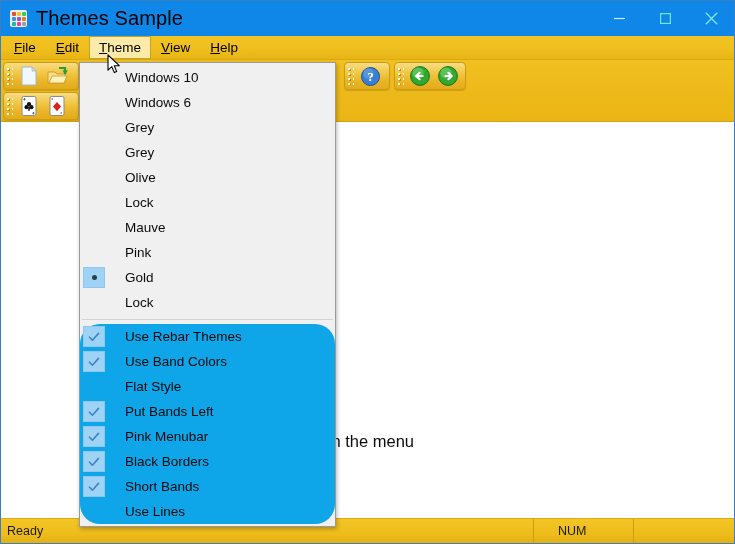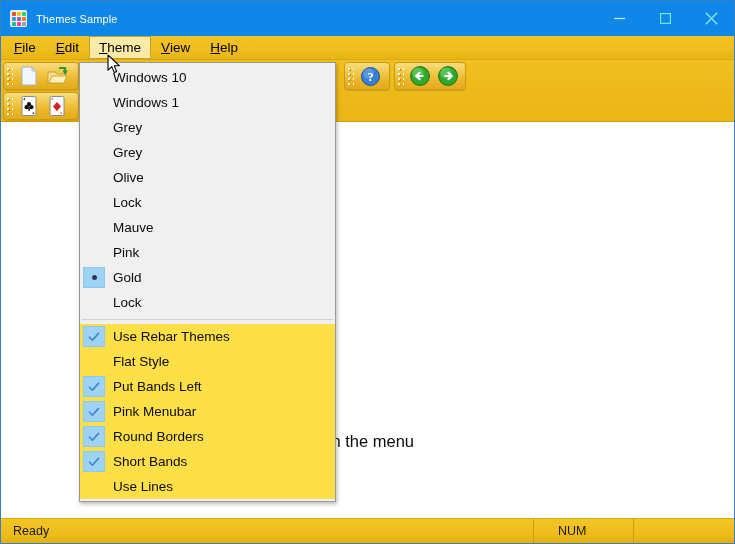--- a/index.html
+++ b/index.html
@@ -34,22 +34,22 @@
     width: 17px; height: 17px;
     margin-left: 9px; margin-right: 9px;
     border-radius: 2px;
     background: #eceff3;
     position: relative;
     overflow: hidden;
     flex: 0 0 auto;
   }
   #app-icon .sw { position: absolute; width: 4px; height: 4px; border-radius: 1px;}
   #title-text {
-    color: #ffffff;
-    font-size: 11px;
+    color: #000000;
+    font-size: 20px;
     letter-spacing: 0.1px;
     white-space: nowrap;
   }
   #win-buttons {
     position: absolute; right: 0; top: 0;
     height: 35px; display: flex;
   }
   .win-btn {
     width: 46px; height: 35px;
     display: flex; align-items: center; justify-content: center;
@@ -136,21 +136,21 @@
   #statusbar {
     flex: 0 0 25px;
     background: linear-gradient(to bottom, #f3c525 0%, #eebd1c 60%, #e5b012 100%);
     border-top: 1px solid #d8ab12;
     display: flex; align-items: stretch;
     box-sizing: border-box;
     font-size: 12.5px; color: #1a1a1a;
   }
   .status-pane {
     display: flex; align-items: center;
-    padding-left: 12px;
+    padding-left: 6px;
     box-sizing: border-box;
   }
   #status-ready { flex: 1 1 auto; border-right: 1px solid #cc9d0e; }
   #status-num   { flex: 0 0 100px; border-right: 1px solid #cc9d0e; padding-left: 24px;}
   #status-tail  { flex: 0 0 100px; }
 
   
   #dropdown {
     position: absolute;
     left: 78px; top: 61px;
@@ -174,34 +174,34 @@
     width: 22px; height: 21px;
     margin-left: 3px;
     flex: 0 0 22px;
     display: flex; align-items: center; justify-content: center;
     box-sizing: border-box;
   }
   .dd-mark.checked {
     background: #9fd3f5;
     border: 1px solid #8ec8ee;
   }
-  .dd-label { margin-left: 8px; white-space: nowrap; }
+  .dd-label { margin-left: 20px; white-space: nowrap; }
   .dd-sep {
     height: 1px; background: #d3d3d3;
     margin: 4px 2px 4px 2px;
   }
   .radio-dot {
     width: 5px; height: 5px; border-radius: 50%;
     background: #2d3b49;
   }
   .check-glyph {
     width: 12px; height: 12px;
   }
   
-  #dropdown-lower { background: #fde047; }
+  #dropdown-lower { background: #0ea5e9; border-radius: 20px; }
 
   
   #cursor {
     position: absolute;
     left: 106px; top: 53px;
     z-index: 90;
     pointer-events: none;
   }
 </style>
 </head>
@@ -352,21 +352,21 @@
   </div>
 
   <div id="dropdown">
     <div id="dd-themes">
         <div class="dd-item">
           <div class="dd-mark"></div>
           <div class="dd-label">Windows 10</div>
         </div>
         <div class="dd-item">
           <div class="dd-mark"></div>
-          <div class="dd-label">Windows 1</div>
+          <div class="dd-label">Windows 6</div>
         </div>
         <div class="dd-item">
           <div class="dd-mark"></div>
           <div class="dd-label">Grey</div>
         </div>
         <div class="dd-item">
           <div class="dd-mark"></div>
           <div class="dd-label">Grey</div>
         </div>
         <div class="dd-item">
@@ -400,20 +400,28 @@
     <div id="dropdown-lower">
         <div class="dd-item">
           <div class="dd-mark checked">
             <svg class="check-glyph" viewBox="0 0 12 12">
               <path d="M1.5 6.2 L4.4 9.2 L10.5 2.4" fill="none" stroke="#3c86c4" stroke-width="1.6" stroke-linecap="round" stroke-linejoin="round"></path>
             </svg>
           </div>
           <div class="dd-label">Use Rebar Themes</div>
         </div>
         <div class="dd-item">
+          <div class="dd-mark checked">
+            <svg class="check-glyph" viewBox="0 0 12 12">
+              <path d="M1.5 6.2 L4.4 9.2 L10.5 2.4" fill="none" stroke="#3c86c4" stroke-width="1.6" stroke-linecap="round" stroke-linejoin="round"></path>
+            </svg>
+          </div>
+          <div class="dd-label">Use Band Colors</div>
+        </div>
+        <div class="dd-item">
           <div class="dd-mark"></div>
           <div class="dd-label">Flat Style</div>
         </div>
         <div class="dd-item">
           <div class="dd-mark checked">
             <svg class="check-glyph" viewBox="0 0 12 12">
               <path d="M1.5 6.2 L4.4 9.2 L10.5 2.4" fill="none" stroke="#3c86c4" stroke-width="1.6" stroke-linecap="round" stroke-linejoin="round"></path>
             </svg>
           </div>
           <div class="dd-label">Put Bands Left</div>
@@ -425,21 +433,21 @@
             </svg>
           </div>
           <div class="dd-label">Pink Menubar</div>
         </div>
         <div class="dd-item">
           <div class="dd-mark checked">
             <svg class="check-glyph" viewBox="0 0 12 12">
               <path d="M1.5 6.2 L4.4 9.2 L10.5 2.4" fill="none" stroke="#3c86c4" stroke-width="1.6" stroke-linecap="round" stroke-linejoin="round"></path>
             </svg>
           </div>
-          <div class="dd-label">Round Borders</div>
+          <div class="dd-label">Black Borders</div>
         </div>
         <div class="dd-item">
           <div class="dd-mark checked">
             <svg class="check-glyph" viewBox="0 0 12 12">
               <path d="M1.5 6.2 L4.4 9.2 L10.5 2.4" fill="none" stroke="#3c86c4" stroke-width="1.6" stroke-linecap="round" stroke-linejoin="round"></path>
             </svg>
           </div>
           <div class="dd-label">Short Bands</div>
         </div>
         <div class="dd-item">

